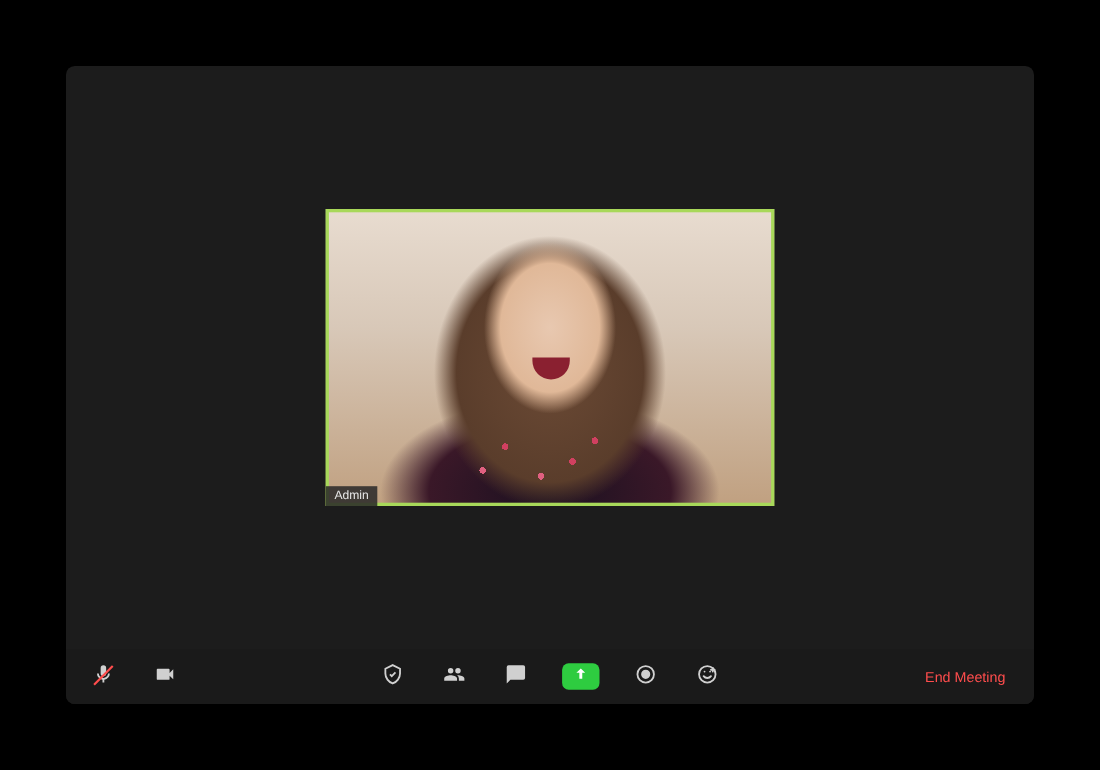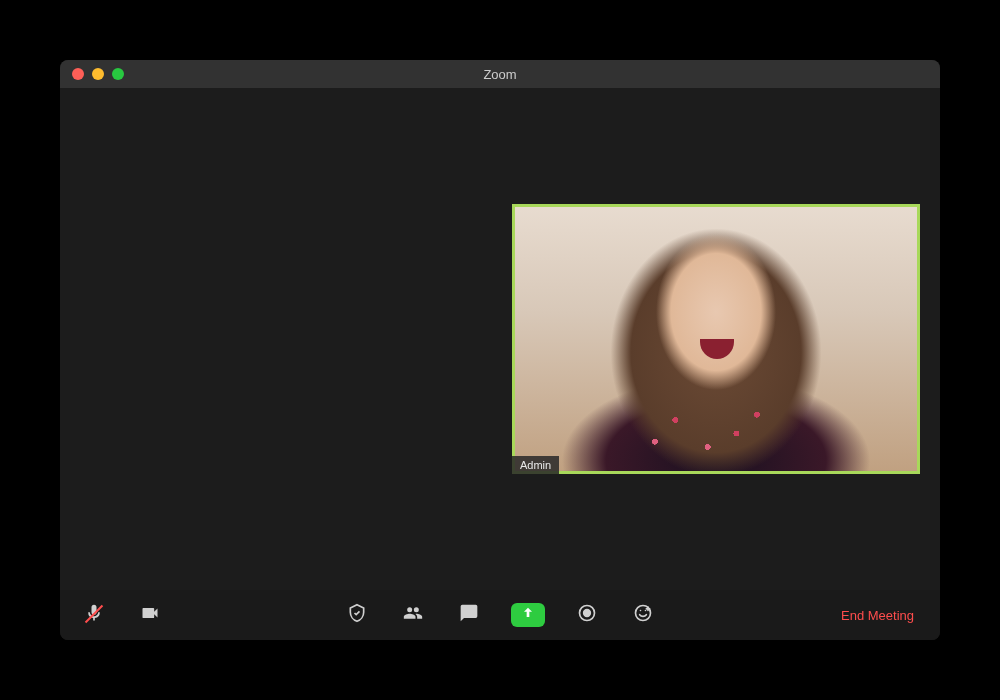--- a/index.html
+++ b/index.html
@@ -50,21 +50,21 @@
       right: 0;
       text-align: center;
       color: #ccc;
       font-size: 13px;
       pointer-events: none;
     }
     .video-area {
       flex: 1;
       display: flex;
       align-items: center;
-      justify-content: flex-end;
+      justify-content: center;
       gap: 12px;
       padding: 0 20px;
     }
     .tile {
       position: relative;
       width: 408px;
       height: 270px;
       background: #222;
       overflow: hidden;
     }
@@ -202,28 +202,20 @@
       width: 24px; height: 2px;
       background: #ff4d4d;
       transform: rotate(-45deg);
     }
   </style>
 </head>
 <body>
 
 <div class="window">
 
-  <div class="titlebar">
-    <div class="traffic-lights">
-      <div class="light red"></div>
-      <div class="light yellow"></div>
-      <div class="light green"></div>
-    </div>
-    <div class="window-title">Zoom</div>
-  </div>
 
   <div class="video-area">
 
     <div class="tile active">
       <div class="video-placeholder video1"></div>
       <div class="name-label">Admin</div>
     </div>
 
 
   </div>

